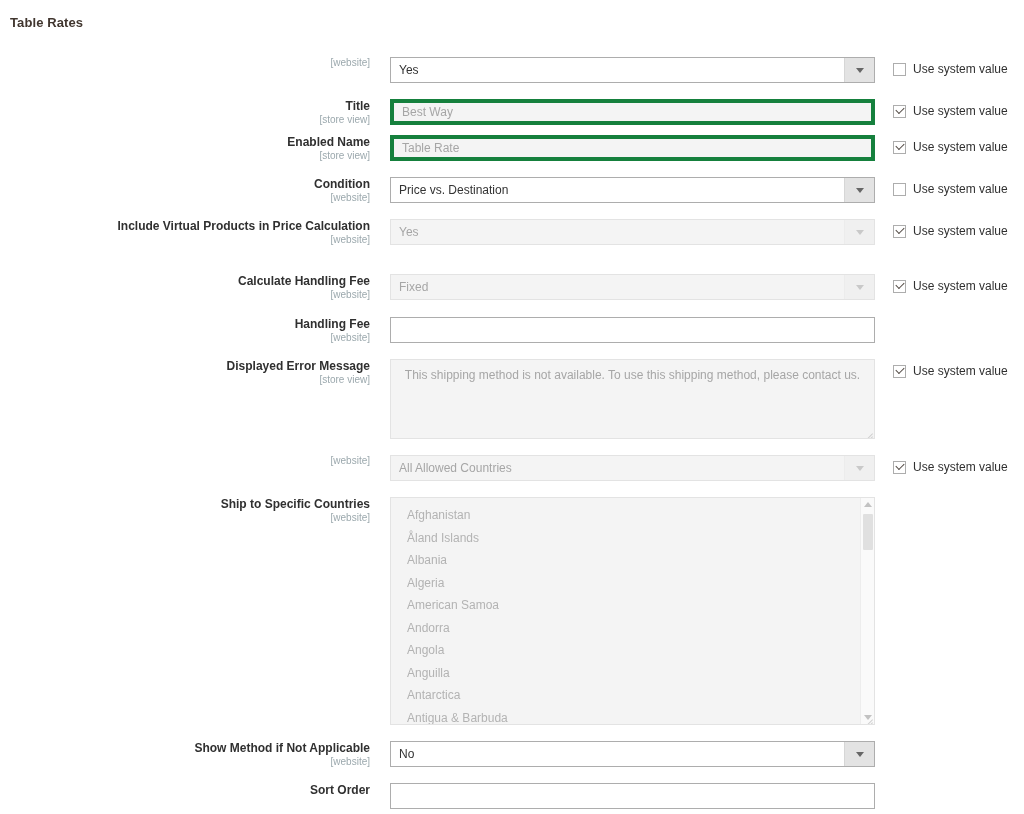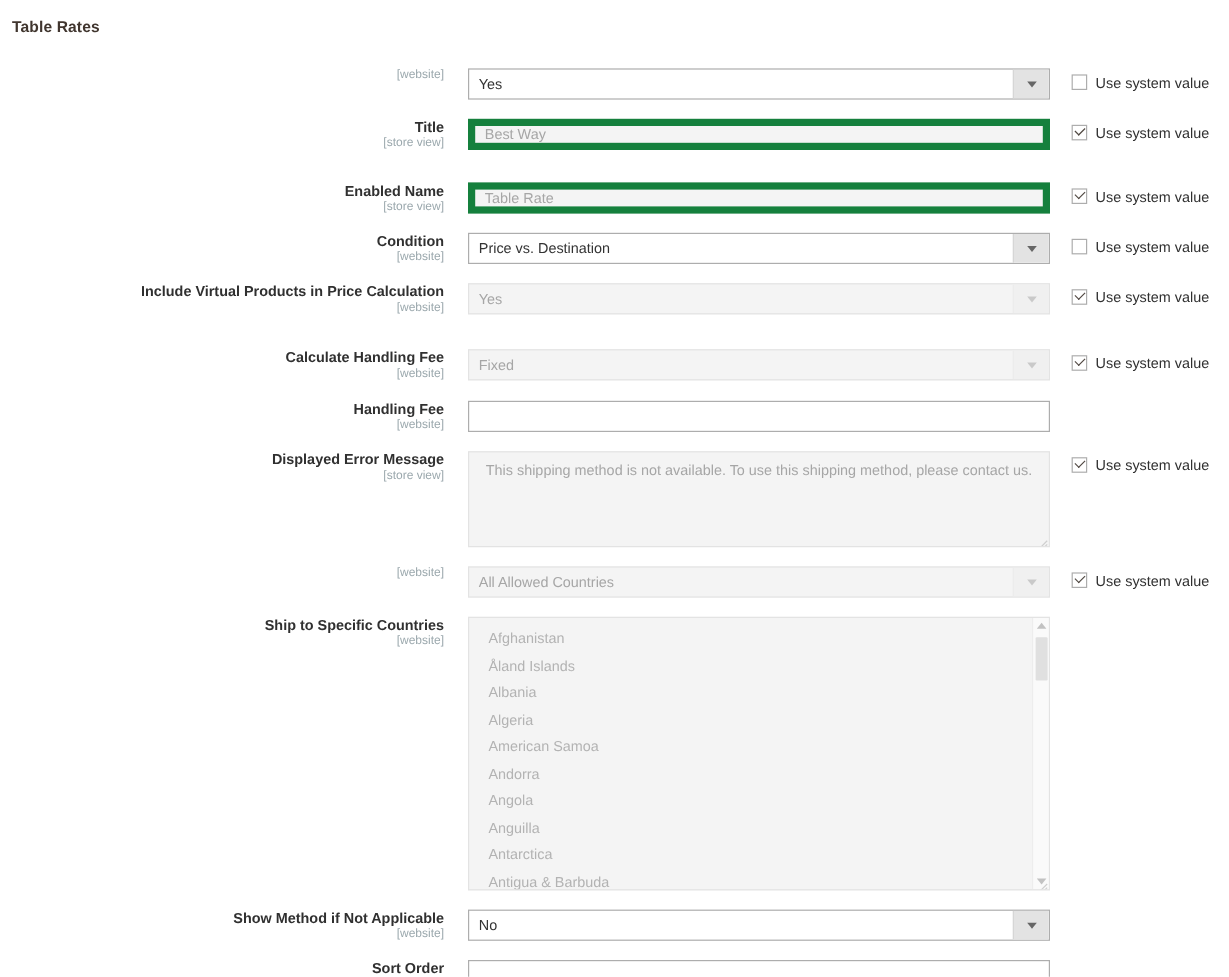--- a/index.html
+++ b/index.html
@@ -138,21 +138,21 @@
   }
   .select.disabled .sel-value { color: #a6a6a6; }
   .select.disabled .sel-arrow {
     background: #f0f0f0;
     border-left: 1px solid #ececec;
   }
   .select.disabled .sel-arrow i { border-top-color: #c9c9c9; }
 
   
   .ctl.disabled {
-    border: 6px solid #15803d;
+    border: 4px solid #15803d;
     background: #f4f4f4;
     color: #a6a6a6;
   }
 
   
   .textarea {
     position: relative;
     width: 485px;
     height: 80px;
     border: 1px solid #e3e3e3;
@@ -242,20 +242,21 @@
     height: 36px;
     background: #e0e0e0;
     border-radius: 1px;
   }
 
   
   .sysval {
     position: absolute;
     left: 893px;
     display: flex;
+    align-items: center;
     white-space: nowrap;
   }
   .sysval .box {
     width: 13px; height: 13px;
     border: 1px solid #adadad;
     background: #ffffff;
     position: relative;
     flex: 0 0 auto;
   }
   .sysval .box.checked::after {
@@ -292,21 +293,21 @@
             <span class="sel-arrow">
               <i></i>
             </span>
           </div>
         </div>
         <label class="sysval" style="top: 5px;">
           <span class="box"></span>
           <span class="lbl">Use system value</span>
         </label>
       </div>
-      <div class="row" style="height: 26px; margin-bottom: 27px;">
+      <div class="row" style="height: 26px; margin-bottom: 10px;">
         <div class="label-col">
           <span class="label-main">Title</span>
           <span class="label-scope">[store view]</span>
         </div>
         <div class="field-col">
           <input type="text" class="ctl text-input disabled" readonly="readonly" value="Best Way" style="">
         </div>
         <label class="sysval" style="top: 5px;">
           <span class="box checked"></span>
           <span class="lbl">Use system value</span>

